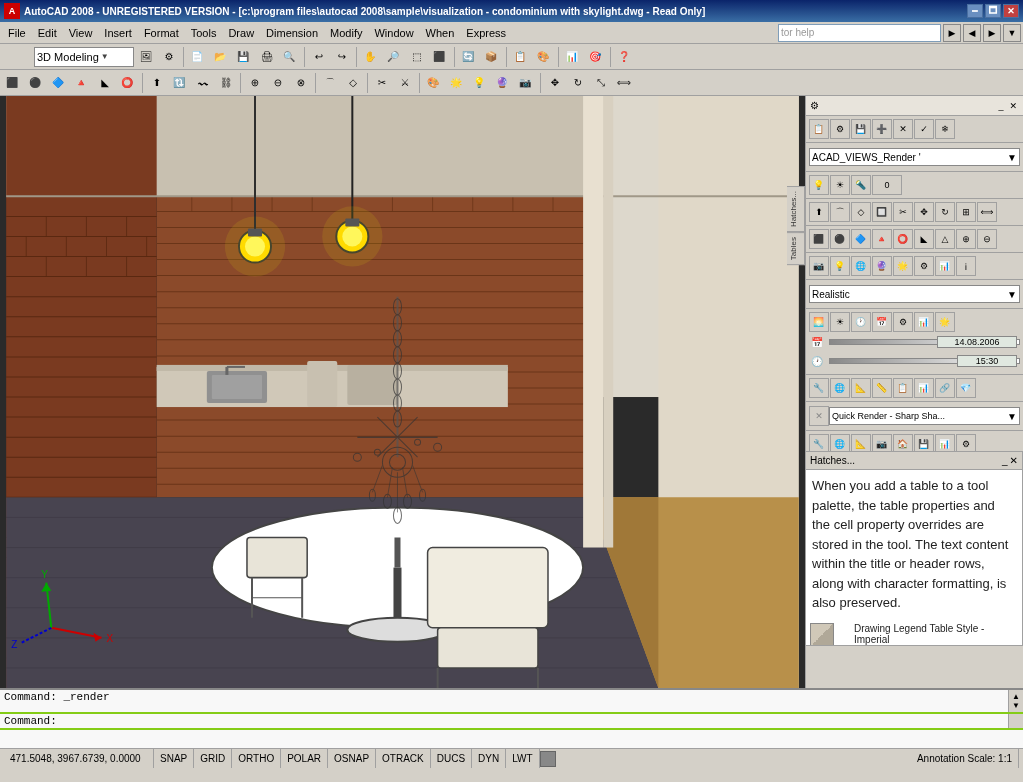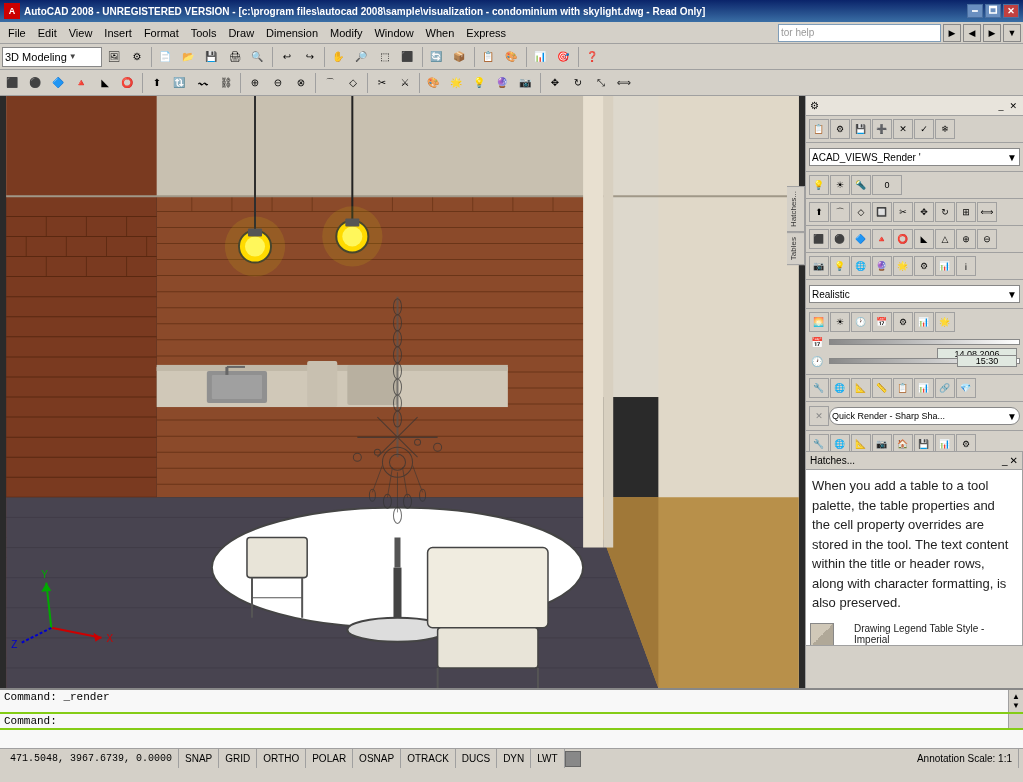--- a/index.html
+++ b/index.html
@@ -73,21 +73,21 @@
     .tb-dropdown {
       height: 20px;
       background: white;
       border: 1px solid #888;
       display: flex; align-items: center;
       padding: 0 2px;
       font-size: 11px;
       cursor: pointer;
       gap: 2px;
     }
-    .workspace-dropdown { width: 100px; }
+    .workspace-dropdown { width: 100px; margin-left: 32px; }
     .tb-dropdown .arrow { font-size: 8px; color: #444; }
 
     
     #main-area {
       display: flex;
       height: calc(782px - 22px - 22px - 26px - 26px - 22px - 20px);
     }
 
     
     #viewport {
@@ -271,21 +271,21 @@
       gap: 0;
     }
     .status-item {
       padding: 0 6px;
       height: 100%;
       display: flex; align-items: center;
       border-right: 1px solid #a0a0a0;
       cursor: pointer;
       white-space: nowrap;
     }
-    .status-coords { min-width: 150px; font-family: Liberation Mono, monospace; }
+    .status-coords { min-width: 150px; font-family: Liberation Sans, sans-serif; }
     .status-end { margin-left: auto; }
 
     
     .panel-x { font-size: 9px; cursor: pointer; padding: 0 2px; }
 
   </style>
 </head>
 <body>
 
 <div id="titlebar">
@@ -701,21 +701,21 @@
         <div class="panel-btn">🕐</div>
         <div class="panel-btn">📅</div>
         <div class="panel-btn">⚙</div>
         <div class="panel-btn">📊</div>
         <div class="panel-btn">🌟</div>
       </div>
 
       <div class="panel-row">
         <div class="panel-icon">📅</div>
         <div class="slider-track" style="position:relative;">
-          <div style="position:absolute; right:2px; top:-4px; width:80px; height:12px; background:#e0e8e0; border:1px solid #888; display:flex; align-items:center; justify-content:center; font-size:9px;margin-top:12px;">
+          <div style="position:absolute; right:2px; top:-4px; width:80px; height:12px; background:#e0e8e0; border:1px solid #888; display:flex; align-items:center; justify-content:center; font-size:9px;">
             <span>14.08.2006</span>
           </div>
         </div>
       </div>
 
       <div class="panel-row">
         <div class="panel-icon">🕐</div>
         <div class="slider-track" style="position:relative;">
           <div style="position:absolute; right:2px; top:-4px; width:60px; height:12px; background:#e0e8e0; border:1px solid #888; display:flex; align-items:center; justify-content:center; font-size:9px;">
             <span>15:30</span>
@@ -733,21 +733,21 @@
         <div class="panel-btn">📋</div>
         <div class="panel-btn">📊</div>
         <div class="panel-btn">🔗</div>
         <div class="panel-btn">💎</div>
       </div>
     </div>
 
     <div class="panel-section">
       <div style="display:flex; align-items:center;">
         <div class="panel-btn" style="flex-shrink:0; color:#888;">✕</div>
-        <div class="panel-dropdown" style="flex:1;border-radius:9px;">
+        <div class="panel-dropdown" style="flex:1;">
           <span style="font-size:9px;">Quick Render - Sharp Sha...</span>
           <span>▼</span>
         </div>
       </div>
     </div>
 
     <div class="panel-section">
       <div class="panel-toolbar">
         <div class="panel-btn">🔧</div>
         <div class="panel-btn">🌐</div>

